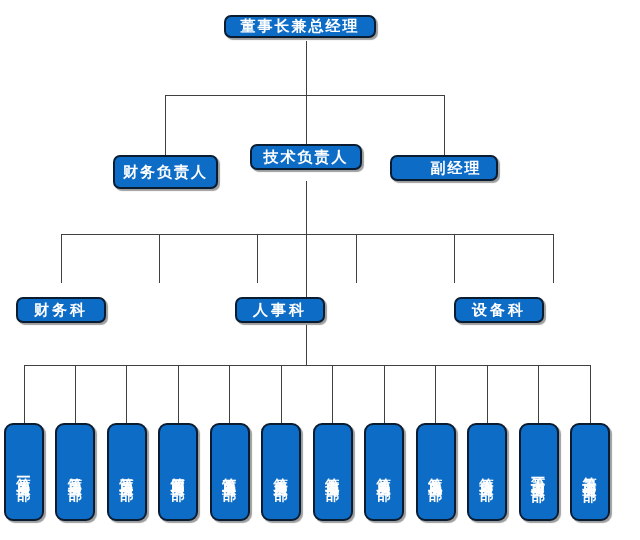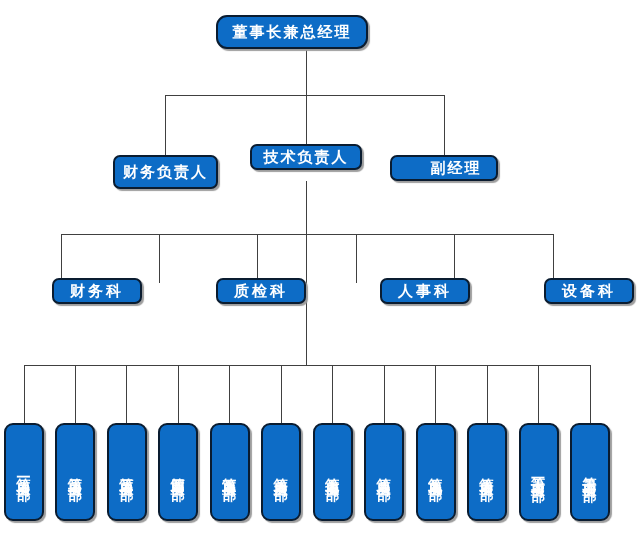--- a/index.html
+++ b/index.html
@@ -49,21 +49,21 @@
   .node.sect { font-size: 15px; letter-spacing: 3px; }
 
   .row {
     position: absolute;
     z-index: 2;
     display: flex;
     justify-content: space-between;
   }
   .row .node { position: relative; }
 
-  .row3 { left: 16px; top: 278px; width: 582px; height: 26px; margin-left: 36px; }
+  .row3 { left: 16px; top: 297px; width: 528px; height: 26px; }
   .row3 .node { width: 90px; height: 26px; }
 
   .row4 { left: 4px; top: 423px; width: 606px; height: 98px; }
   .row4 .node {
     width: 40px; height: 98px;
     border-radius: 9px;
     writing-mode: vertical-rl;
     text-orientation: upright;
     font-size: 14px;
     letter-spacing: 2px;
@@ -101,29 +101,28 @@
     <line x1="229.8" y1="365" x2="229.8" y2="423"></line>
     <line x1="281.3" y1="365" x2="281.3" y2="423"></line>
     <line x1="332.7" y1="365" x2="332.7" y2="423"></line>
     <line x1="384.2" y1="365" x2="384.2" y2="423"></line>
     <line x1="435.6" y1="365" x2="435.6" y2="423"></line>
     <line x1="487.1" y1="365" x2="487.1" y2="423"></line>
     <line x1="538.5" y1="365" x2="538.5" y2="423"></line>
     <line x1="590" y1="365" x2="590" y2="423"></line>
   </svg>
 
-  <div class="node root" style="left:216px; top:15px; width:152px; height:34px;border-radius:11px;">董事长兼总经理</div>
+  <div class="node root" style="left:224px; top:15px; width:152px; height:23px;">董事长兼总经理</div>
 
   <div class="node h" style="left:113px; top:155px; width:105px; height:34px;">财务负责人</div>
   <div class="node h" style="left:250px; top:144px; width:112px; height:26px;">技术负责人</div>
   <div class="node h" style="left:390px; top:155px; width:108px; height:26px;padding-left:24px;">副经理</div>
 
   <div class="row row3">
     <div class="node sect">财务科</div>
-    <div class="node sect">质检科</div>
     <div class="node sect">人事科</div>
     <div class="node sect">设备科</div>
   </div>
 
   <div class="row row4">
     <div class="node">第一项目部</div>
     <div class="node">第二项目部</div>
     <div class="node">第三项目部</div>
     <div class="node">第四项目部</div>
     <div class="node">第五项目部</div>

